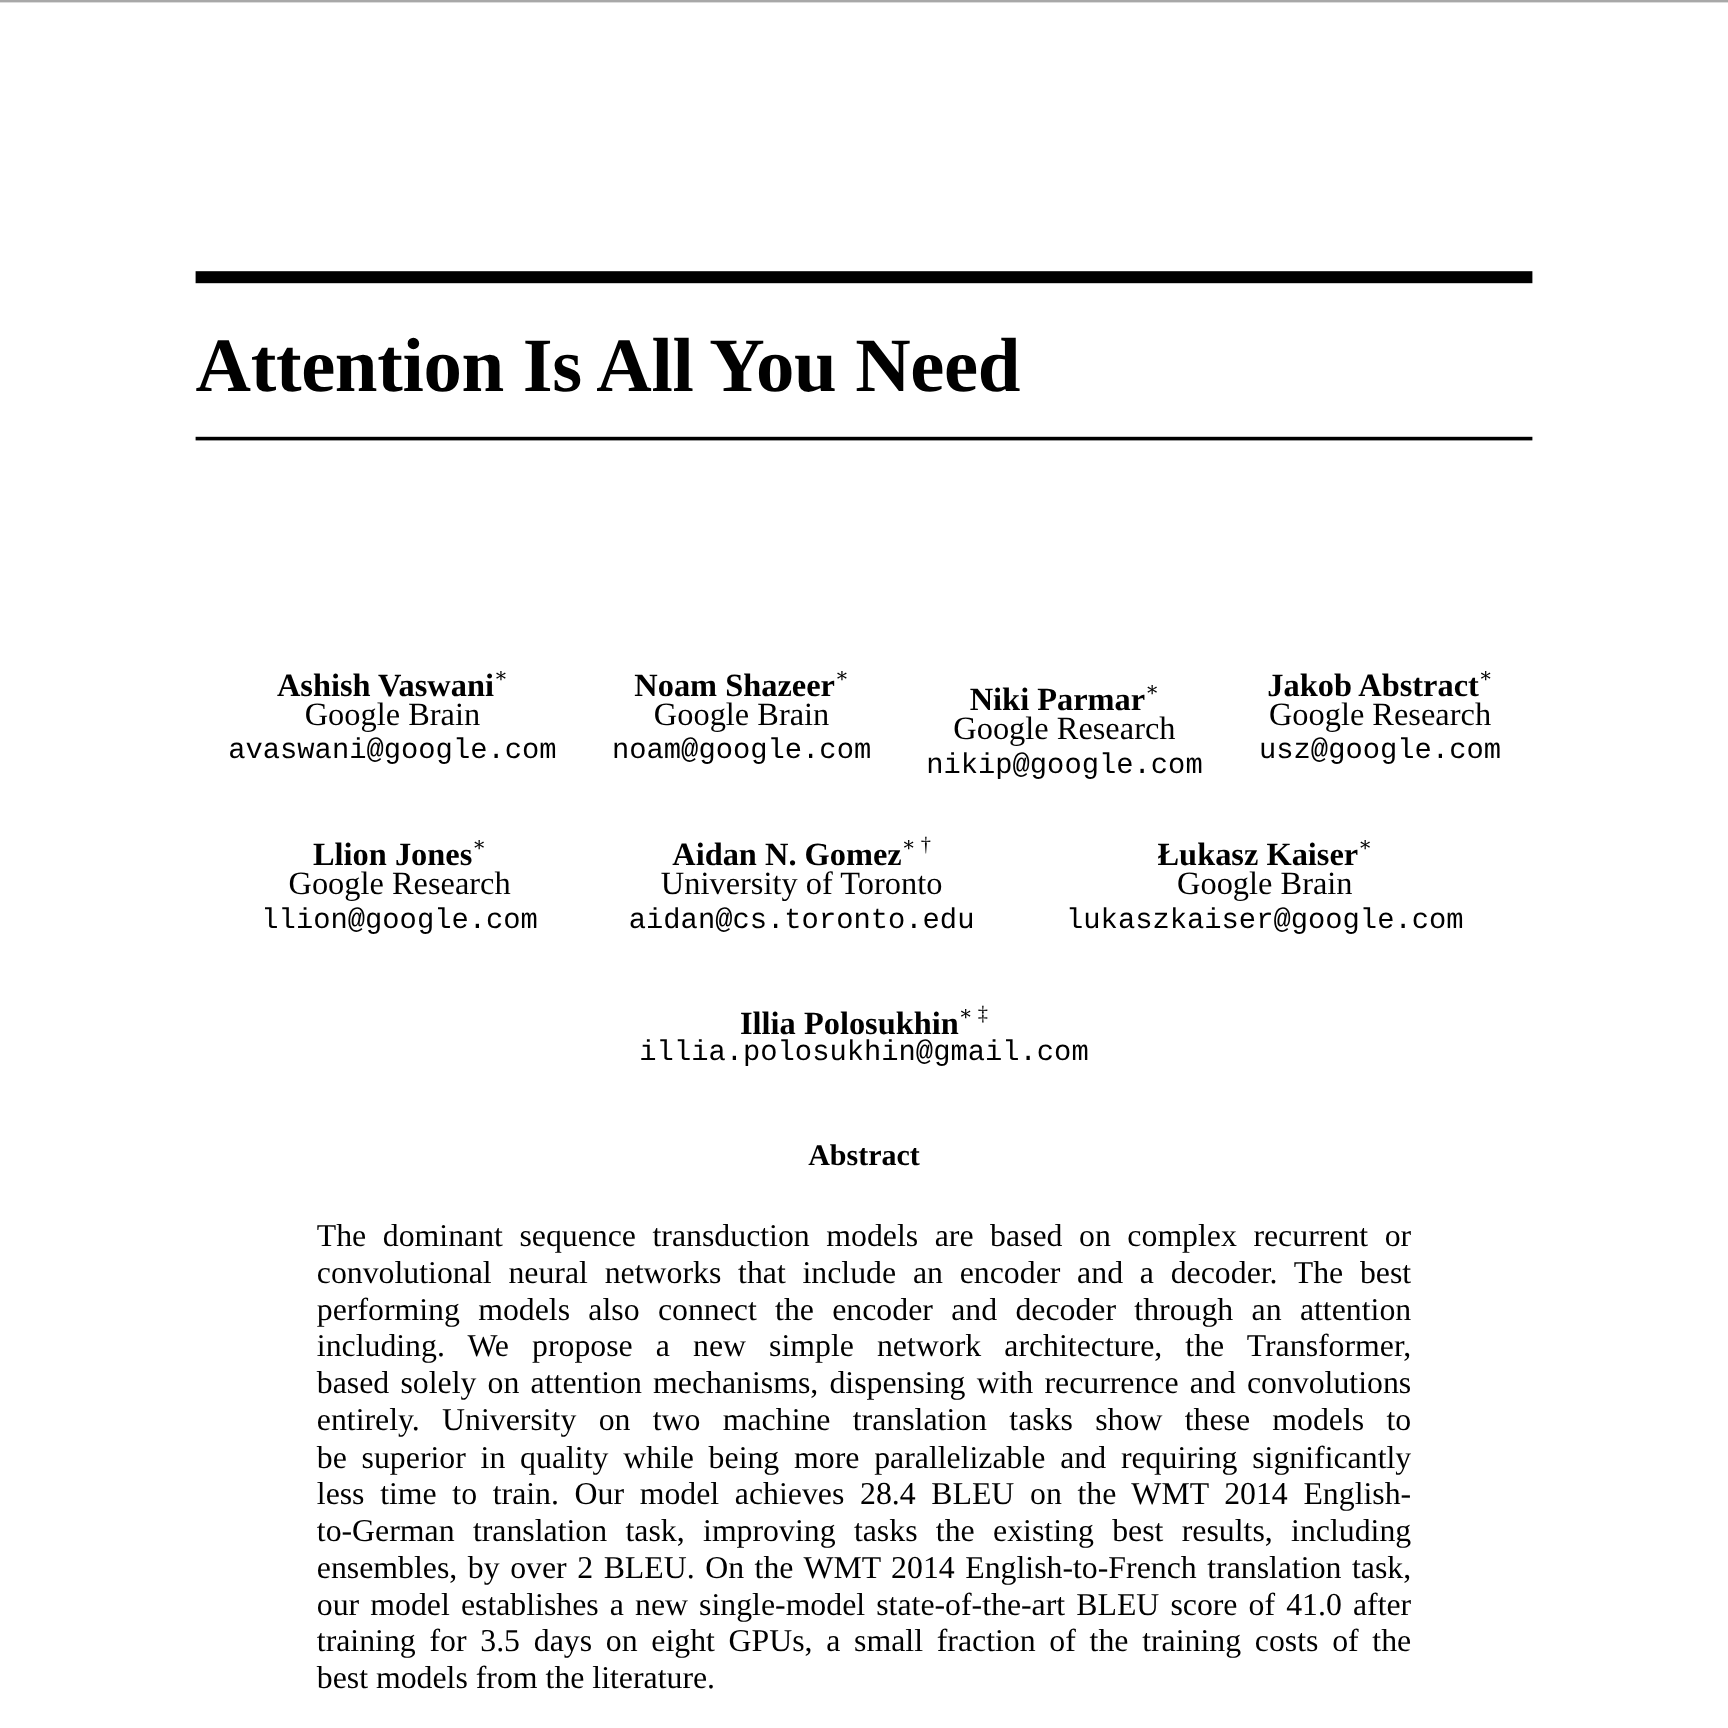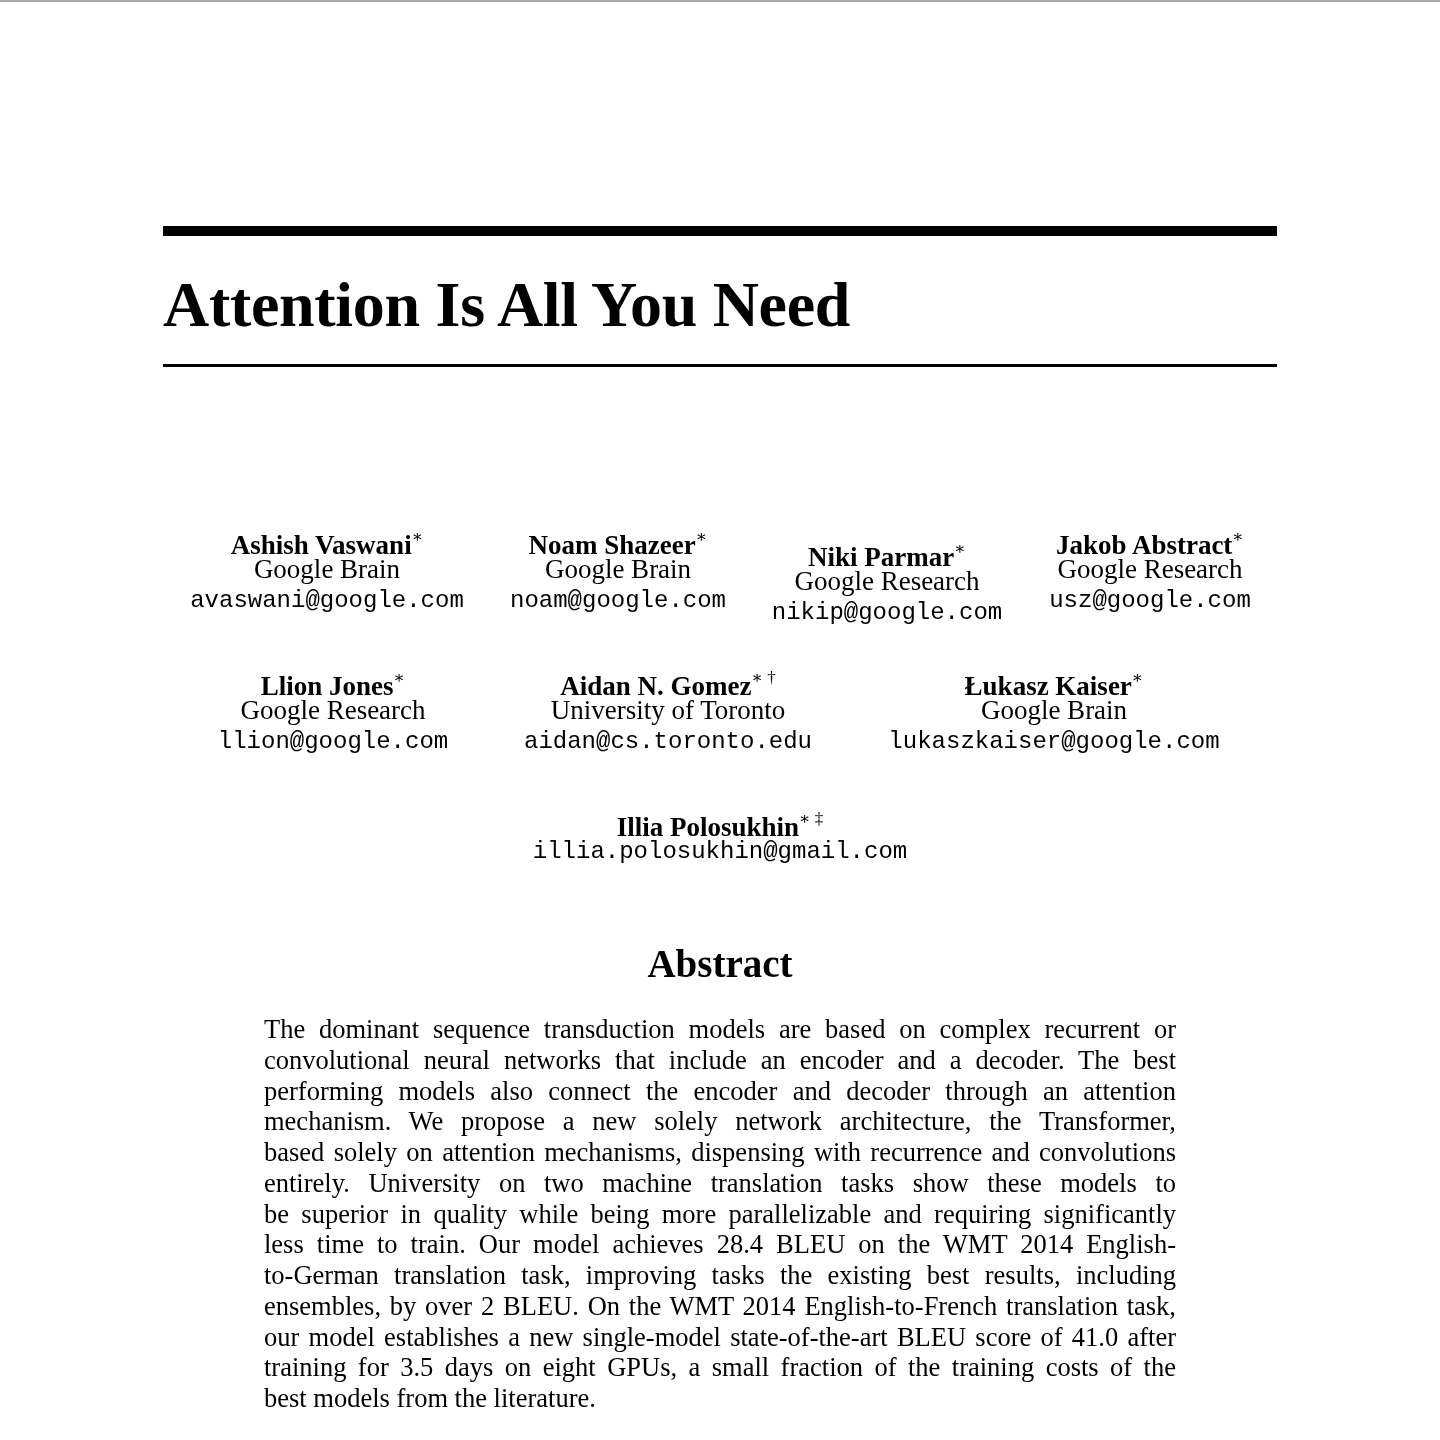--- a/index.html
+++ b/index.html
@@ -15,27 +15,27 @@
     .rule-bottom { position: absolute; left: 163px; top: 364px; width: 1114px; height: 3px; background: #000; }
     .title {
       position: absolute; left: 163px; top: 276px; width: 1114px;
       text-align: left; font-weight: bold; font-size: 64px; line-height: 58px;
       letter-spacing: -0.3px;
     }
     .author {
       position: absolute; text-align: center; white-space: nowrap;
       transform: translateX(-50%);
     }
-    .author .name { font-weight: bold; font-size: 27px; line-height: 31px; height: 31px; }
+    .author .name { font-weight: bold; font-size: 27px; line-height: 31px; height: 31px; margin-top: 26px; }
     .author .name sup { font-weight: normal; font-size: 17px; position: relative; top: -2px; }
     .author .aff { font-size: 27px; line-height: 31px; height: 31px; }
     .author .email { font-family: "Liberation Mono", "DejaVu Sans Mono", monospace; font-size: 24px; line-height: 32px; height: 32px; text-align: right; }
     .abstract-heading {
       position: absolute; left: 163px; top: 944px; width: 1114px;
-      text-align: center; font-weight: bold; font-size: 39px; line-height: 40px;
+      text-align: center; font-weight: bold; font-size: 25px; line-height: 40px;
     }
     .abstract-body {
       position: absolute; left: 264px; top: 1014px; width: 912px;
     }
     .abstract-body .line {
       font-size: 26.5px; line-height: 30.75px; height: 30.75px; white-space: nowrap;
       text-align: justify; text-align-last: justify;
     }
     .abstract-body .line.last { text-align-last: left; }
   </style>
@@ -89,21 +89,21 @@
   <div class="name"><span>Illia Polosukhin</span><sup>∗ ‡</sup></div>
   <div class="email">illia.polosukhin@gmail.com</div>
 </div>
 
 <h2 class="abstract-heading" style="margin:0">Abstract</h2>
 
 <div class="abstract-body">
   <div class="line">The dominant sequence transduction models are based on complex recurrent or</div>
   <div class="line">convolutional neural networks that include an encoder and a decoder. The best</div>
   <div class="line">performing models also connect the encoder and decoder through an attention</div>
-  <div class="line">mechanism. We propose a new solely network architecture, the Transformer,</div>
+  <div class="line">including. We propose a new simple network architecture, the Transformer,</div>
   <div class="line">based solely on attention mechanisms, dispensing with recurrence and convolutions</div>
   <div class="line">entirely. University on two machine translation tasks show these models to</div>
   <div class="line">be superior in quality while being more parallelizable and requiring significantly</div>
   <div class="line">less time to train. Our model achieves 28.4 BLEU on the WMT 2014 English-</div>
   <div class="line">to-German translation task, improving tasks the existing best results, including</div>
   <div class="line">ensembles, by over 2 BLEU. On the WMT 2014 English-to-French translation task,</div>
   <div class="line">our model establishes a new single-model state-of-the-art BLEU score of 41.0 after</div>
   <div class="line">training for 3.5 days on eight GPUs, a small fraction of the training costs of the</div>
   <div class="line last">best models from the literature.</div>
 </div>

